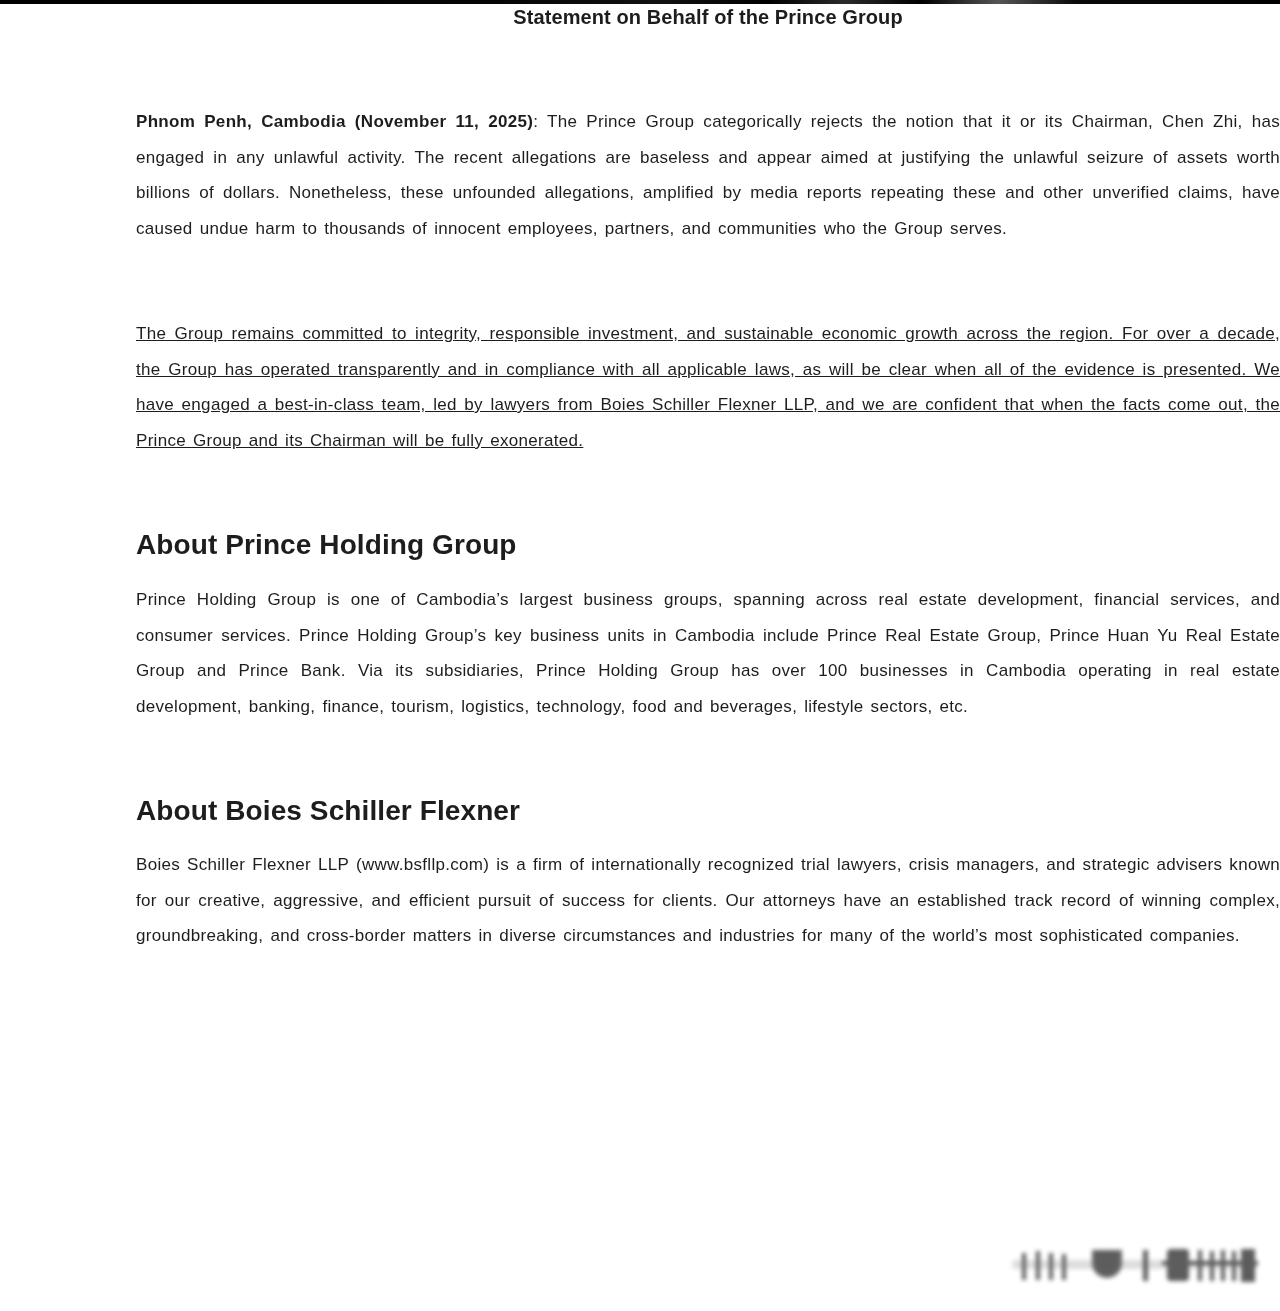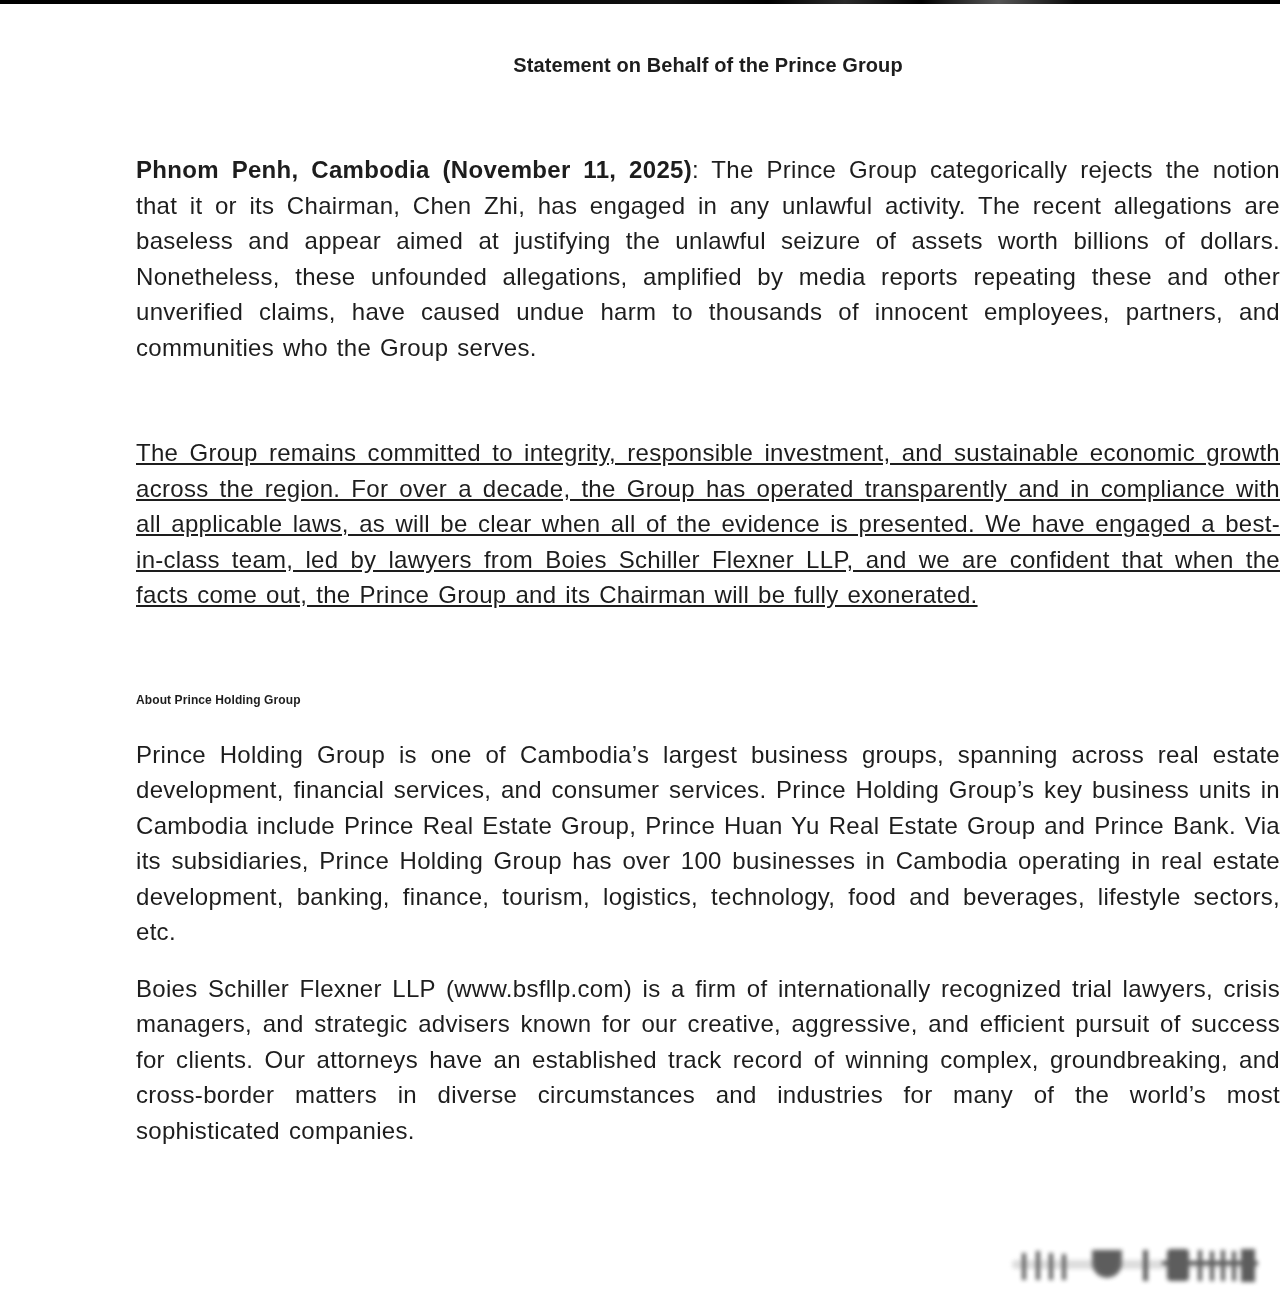--- a/index.html
+++ b/index.html
@@ -20,44 +20,43 @@
     position: absolute;
     top: 0; left: 0;
     width: 100%;
     height: 4px;
     background: linear-gradient(90deg,
       #000 0%, #050505 38%, #111 52%, #000 60%,
       #2a2a2a 66%, #000 72%, #555 78%, #0a0a0a 84%, #000 100%);
   }
   .doc {
     padding-left: 136px;
-    margin-top: 48px;
   }
   .title {
     margin: 0;
     padding-top: 5px;
     font-size: 20px;
     line-height: 24px;
     font-weight: bold;
     text-align: center;
     letter-spacing: 0.1px;
   }
   .body {
     margin: 0;
-    font-size: 24px;
+    font-size: 17px;
     line-height: 35.5px;
     text-align: justify;
     letter-spacing: 0.3px;
     word-spacing: 2px;
   }
   .p1 { margin-top: 75px; }
   .p2 { margin-top: 70px; text-decoration: underline; }
   .heading {
     margin: 0;
-    font-size: 12px;
+    font-size: 28px;
     line-height: 30px;
     font-weight: bold;
     letter-spacing: 0.1px;
   }
   .h1m { margin-top: 72px; }
   .p3 { margin-top: 22px; }
   .h2m { margin-top: 72px; }
   .p4 { margin-top: 21px; }
 
   
@@ -117,20 +116,21 @@
     <h1 class="title">Statement on Behalf of the Prince Group</h1>
 
     <p class="body p1"><strong>Phnom Penh, Cambodia (November 11, 2025)</strong><span>: The Prince Group categorically rejects the notion that it or its Chairman, Chen Zhi, has engaged in any unlawful activity. The recent allegations are baseless and appear aimed at justifying the unlawful seizure of assets worth billions of dollars. Nonetheless, these unfounded allegations, amplified by media reports repeating these and other unverified claims, have caused undue harm to thousands of innocent employees, partners, and communities who the Group serves.</span></p>
 
     <p class="body p2">The Group remains committed to integrity, responsible investment, and sustainable economic growth across the region. For over a decade, the Group has operated transparently and in compliance with all applicable laws, as will be clear when all of the evidence is presented. We have engaged a best-in-class team, led by lawyers from Boies Schiller Flexner LLP, and we are confident that when the facts come out, the Prince Group and its Chairman will be fully exonerated.</p>
 
     <h2 class="heading h1m">About Prince Holding Group</h2>
 
     <p class="body p3">Prince Holding Group is one of Cambodia’s largest business groups, spanning across real estate development, financial services, and consumer services. Prince Holding Group’s key business units in Cambodia include Prince Real Estate Group, Prince Huan Yu Real Estate Group and Prince Bank. Via its subsidiaries, Prince Holding Group has over 100 businesses in Cambodia operating in real estate development, banking, finance, tourism, logistics, technology, food and beverages, lifestyle sectors, etc.</p>
 
+    <h2 class="heading h2m">About Boies Schiller Flexner</h2>
 
     <p class="body p4">Boies Schiller Flexner LLP (www.bsfllp.com) is a firm of internationally recognized trial lawyers, crisis managers, and strategic advisers known for our creative, aggressive, and efficient pursuit of success for clients. Our attorneys have an established track record of winning complex, groundbreaking, and cross-border matters in diverse circumstances and industries for many of the world’s most sophisticated companies.</p>
 
   </main>
 
   <div class="watermark">
     <span class="smear"></span>
     <i class="wm-b1"></i>
     <i class="wm-b2"></i>
     <i class="wm-b3"></i>

